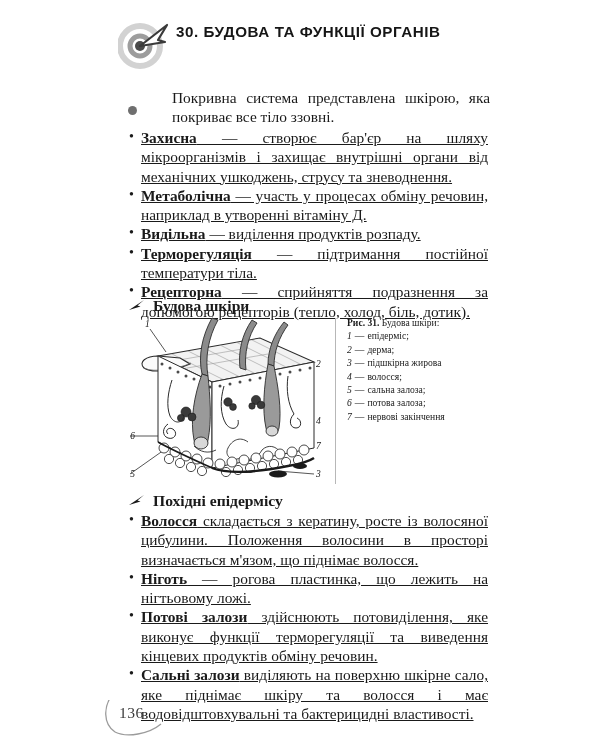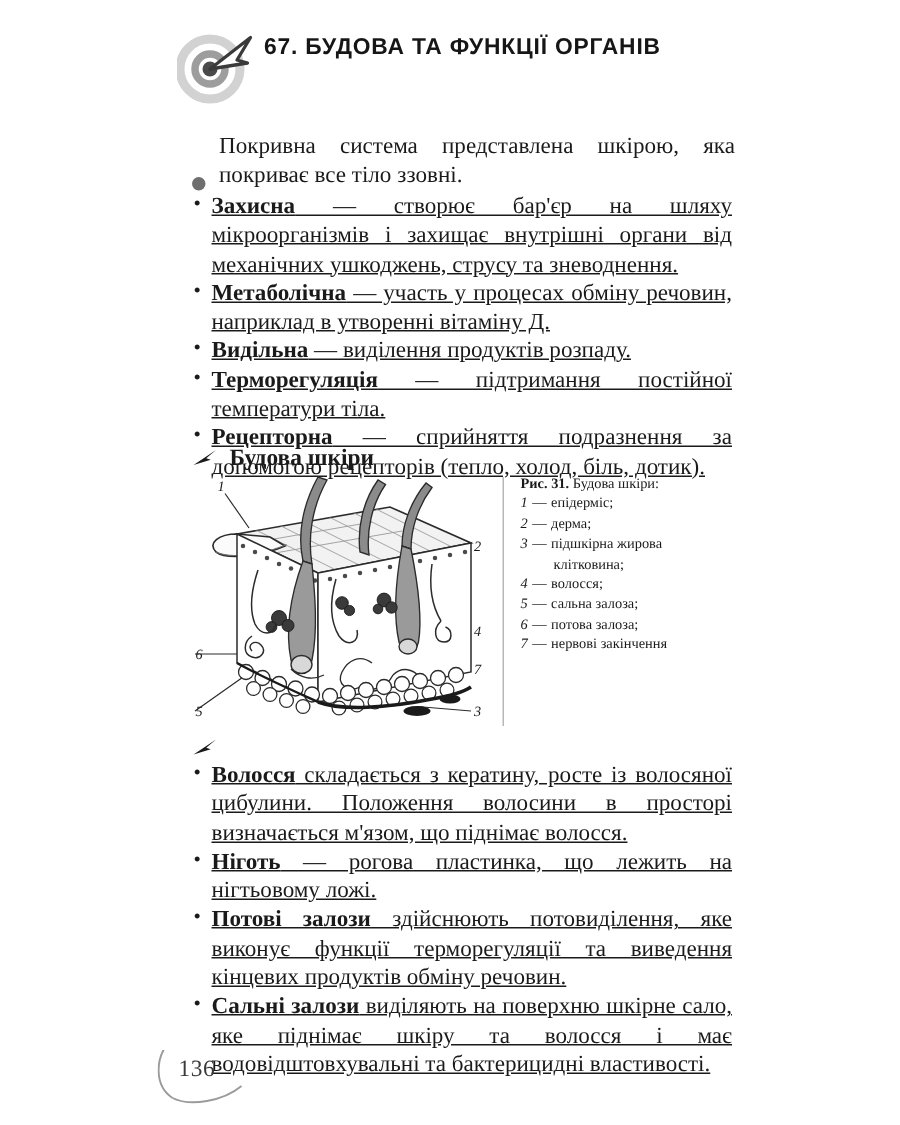--- a/index.html
+++ b/index.html
@@ -51,21 +51,22 @@
     position: absolute;
     left: 128px;
     width: 360px;
   }
   .intro {
     position: absolute;
     left: 128px;
     top: 88px;
     width: 362px;
     display: flex;
-    align-items: flex-end;
+    align-items: center;
+    gap: 26px;
   }
   .dot-bullet {
     width: 9px;
     height: 9px;
     border-radius: 50%;
     background: #6f6f6f;
     flex: 0 0 9px;
     margin-top: 6px;
     margin-right: 9px;
   }
@@ -217,21 +218,21 @@
 <div class="title-block">
   <div class="target-icon">
     <svg width="52" height="52" viewBox="0 0 52 52">
       <circle cx="22" cy="28" r="20" fill="none" stroke="#d2d2d2" stroke-width="6"></circle>
       <circle cx="22" cy="28" r="10" fill="none" stroke="#9d9d9d" stroke-width="5"></circle>
       <circle cx="22" cy="28" r="5" fill="#4a4a4a"></circle>
       <path d="M22 28 L49 7 L40 22 L47 24 Z" fill="#ffffff" stroke="#3a3a3a" stroke-width="2.2" stroke-linejoin="round"></path>
     </svg>
   </div>
   <div class="title-lines">
-    <div class="title-line">67. БУДОВА ТА ФУНКЦІЇ ОРГАНІВ</div>
+    <div class="title-line">30. БУДОВА ТА ФУНКЦІЇ ОРГАНІВ</div>
   </div>
 </div>
 
 <div class="intro">
   <span class="dot-bullet"></span>
   <p>Покривна система представлена шкірою, яка покриває все тіло ззовні.</p>
 </div>
 
 <div class="col" style="top:127px;">
   <ul class="blist">
@@ -411,21 +412,20 @@
     <div class="legend-row">
       <span class="legend-num">2</span>
       <span class="legend-dash">—</span>
       <span class="legend-label">дерма;</span>
     </div>
     <div class="legend-row">
       <span class="legend-num">3</span>
       <span class="legend-dash">—</span>
       <span class="legend-label">підшкірна жирова</span>
     </div>
-    <div class="legend-cont">клітковина;</div>
     <div class="legend-row">
       <span class="legend-num">4</span>
       <span class="legend-dash">—</span>
       <span class="legend-label">волосся;</span>
     </div>
     <div class="legend-row">
       <span class="legend-num">5</span>
       <span class="legend-dash">—</span>
       <span class="legend-label">сальна залоза;</span>
     </div>
@@ -442,20 +442,21 @@
   </div>
 </div>
 
 <div class="col" style="top:492px;">
   <div class="section-head">
     <span class="arrow-marker">
       <svg width="18" height="14" viewBox="0 0 18 14">
         <path d="M1 11 L16 1 L9.5 6.5 L12.5 7.5 Z" fill="#1a1a1a"></path>
       </svg>
     </span>
+    <span class="head-text">Похідні епідермісу</span>
   </div>
   <ul class="blist">
     <li><b>Волосся</b><span> складається з кератину, росте із волосяної цибулини. Положення волосини в просторі визначається м'язом, що піднімає волосся.</span></li>
     <li><b>Ніготь</b><span> — рогова пластинка, що лежить на нігтьовому ложі.</span></li>
     <li><b>Потові залози</b><span> здійснюють потовиділення, яке виконує функції терморегуляції та виведення кінцевих продуктів обміну речовин.</span></li>
     <li><b>Сальні залози</b><span> виділяють на поверхню шкірне сало, яке піднімає шкіру та волосся і має водовідштовхувальні та бактерицидні властивості.</span></li>
   </ul>
 </div>
 
 <div class="footer">

